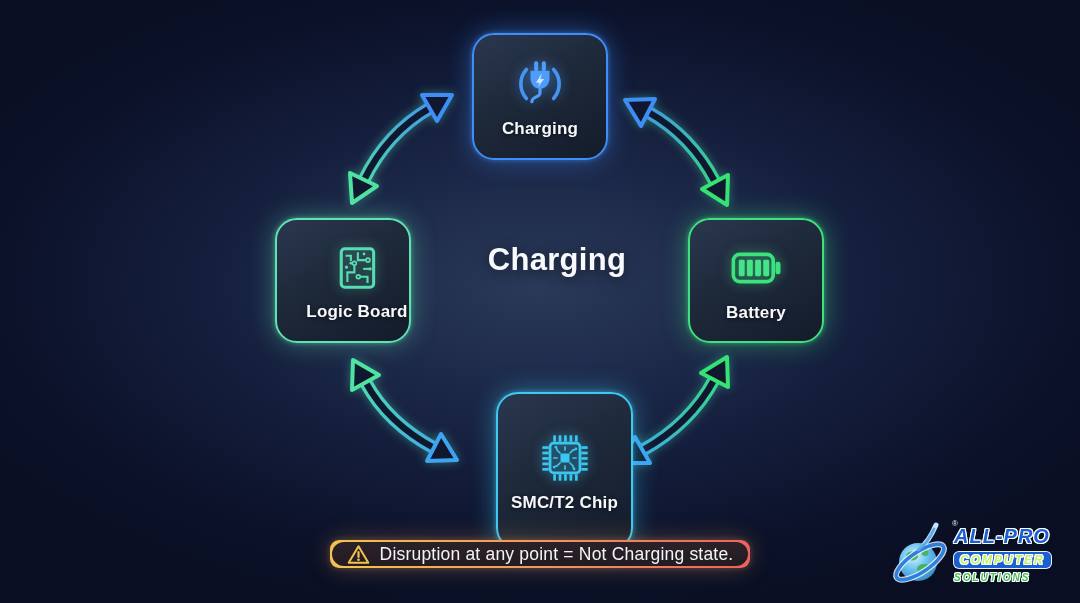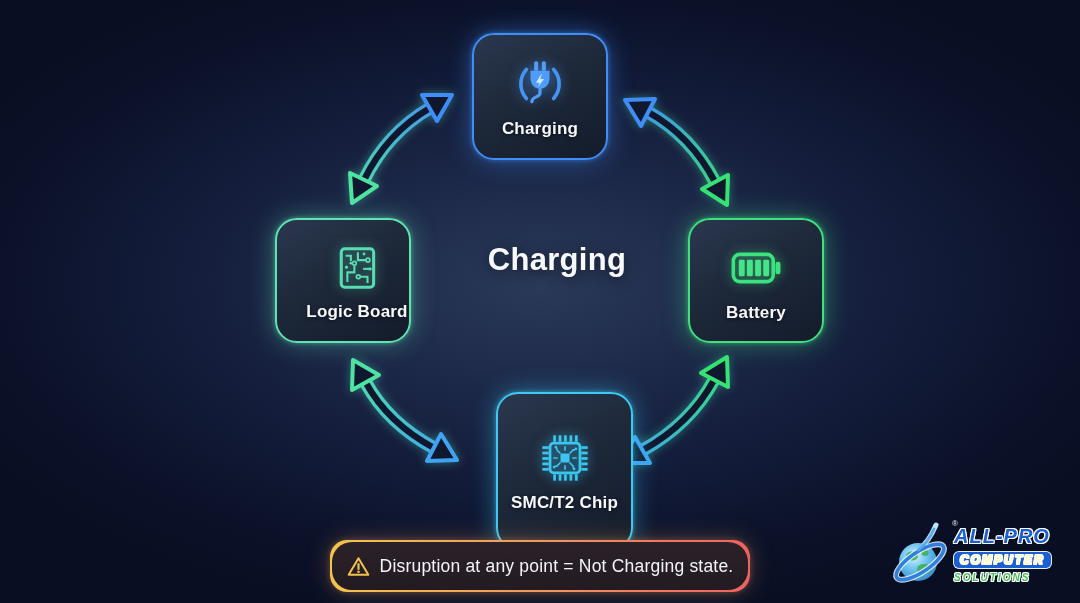--- a/index.html
+++ b/index.html
@@ -52,40 +52,40 @@
 
   
   .arrows { position:absolute; inset:0; pointer-events:none; }
   .g-tl { filter: drop-shadow(0 0 5px rgba(80,210,180,.45)); }
   .g-tr { filter: drop-shadow(0 0 5px rgba(70,205,150,.45)); }
   .g-br { filter: drop-shadow(0 0 5px rgba(60,200,170,.45)); }
   .g-bl { filter: drop-shadow(0 0 5px rgba(70,205,180,.45)); }
 
   
   .banner-wrap {
-    position:absolute; left:330px; top:540px; width:420px; height:52px;
-    border-radius:17px; padding:2px;
+    position:absolute; left:330px; top:540px; width:420px; height:28px;
+    border-radius:9px; padding:2px;
     background:linear-gradient(90deg,#f3c44c 0%,#f0935f 55%,#ef6160 100%);
     box-shadow:0 0 24px rgba(243,166,92,.28), 0 0 6px rgba(243,150,90,.3);
   }
   .banner {
     width:100%; height:100%; border-radius:20px;
     background:linear-gradient(180deg,#2b2129 0%, #231b22 100%);
     display:flex; align-items:center; justify-content:center; gap:10px;
     color:#f3f4f6; font-size:17.5px; letter-spacing:.2px;
   }
 
   
   .logo { position:absolute; right:4px; bottom:8px; width:188px; height:82px; display:flex; align-items:center; }
   .logo-graphic { position:relative; width:68px; height:78px; flex:0 0 auto; }
   .reg { position:absolute; right:-2px; top:4px; color:#e8f2ff; font-size:8px; }
   .logo-text { display:flex; flex-direction:column; align-items:flex-start; gap:4px; margin-left:-2px; }
   .outline-w { text-shadow:-1px -1px 0 #fff,1px -1px 0 #fff,-1px 1px 0 #fff,1px 1px 0 #fff,0 -1px 0 #fff,0 1px 0 #fff,-1px 0 0 #fff,1px 0 0 #fff; }
   .brand1 { color:#1b5fd0; font-size:20px; font-weight:800; font-style:italic; letter-spacing:1px; }
-  .brand2 { background:#1b5fd0; border-radius:5px; padding:1px 6px; color:#fef9c3;
+  .brand2 { background:#1b5fd0; border-radius:5px; padding:1px 6px; color:#bef264;
             font-size:12px; font-weight:800; letter-spacing:2px; font-style:italic;
             box-shadow:0 0 0 1px #e8f2ff; }
   .brand3 { color:#43c152; font-size:10px; font-weight:800; letter-spacing:2px; font-style:italic; }
 </style>
 </head>
 <body>
 
 <div class="canvas">
 
   <svg class="arrows" width="1080" height="603" viewBox="0 0 1080 603">

